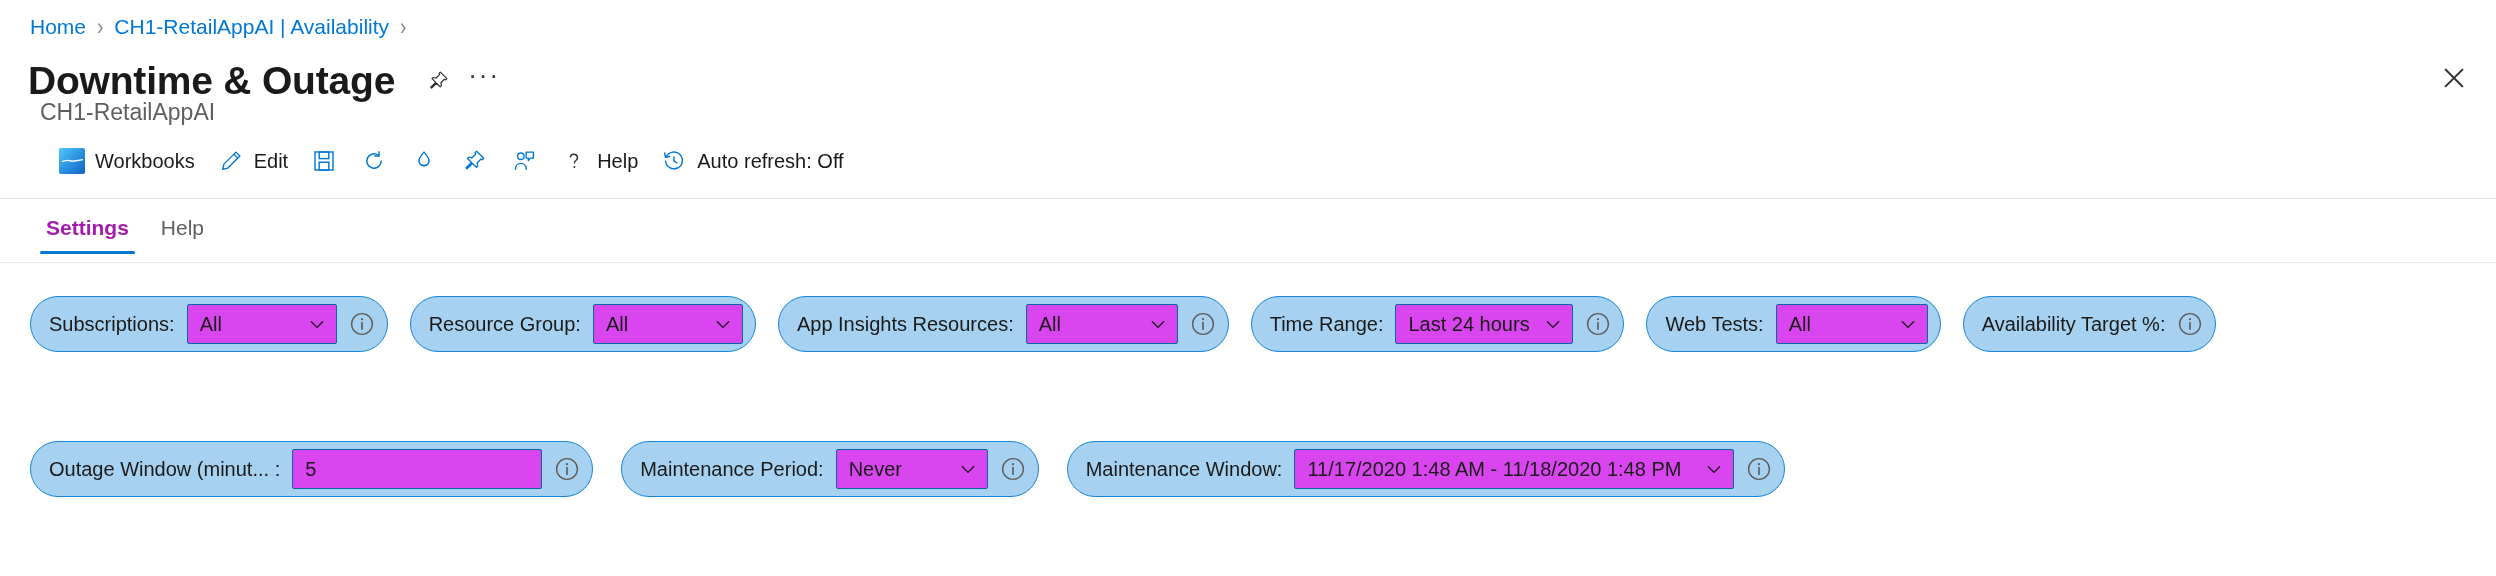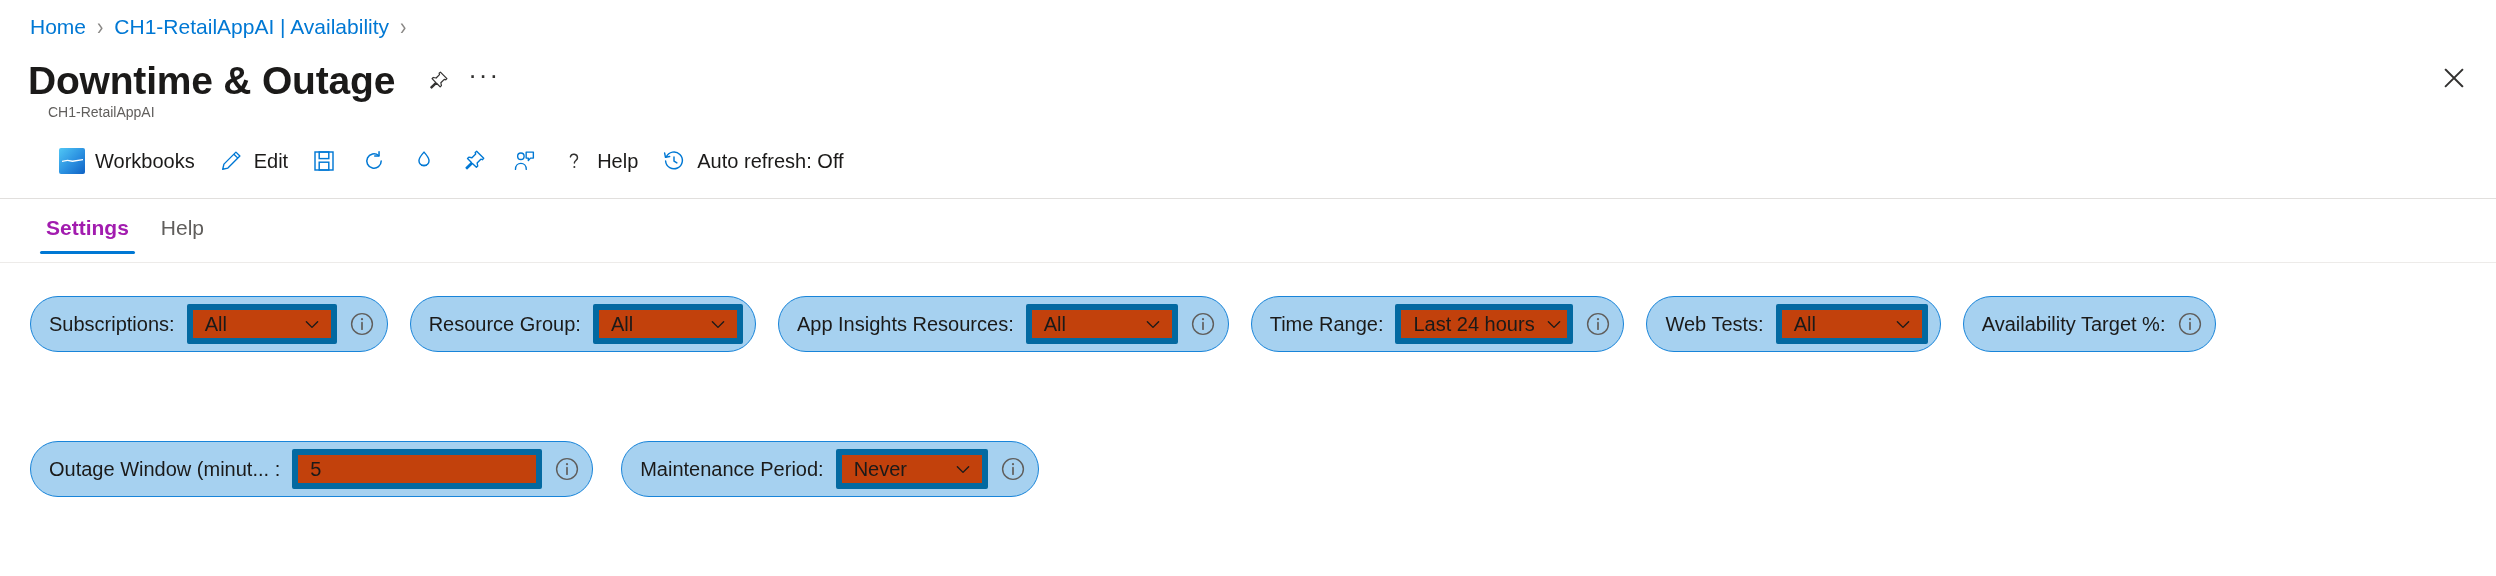--- a/index.html
+++ b/index.html
@@ -37,22 +37,22 @@
     color: #1b1a19; letter-spacing: -0.2px; white-space: nowrap;
     margin: 0;
   }
   .title-icon-btn {
     width: 42px; height: 42px; margin-left: 22px;
     display:flex; align-items:center; justify-content:center;
     cursor:pointer; border-radius:2px; background: transparent; border: none;
   }
   .dots-btn { margin-left: 4px; font-size: 26px; color:#323130; letter-spacing:2px; line-height:10px; padding-bottom:14px;}
   .subtitle {
-    position: absolute; left: 48px; top: 101px;
-    font-size: 14px; line-height: 22px; color: #605e5c;
+    position: absolute; left: 40px; top: 101px;
+    font-size: 23px; line-height: 22px; color: #605e5c;
   }
   .close-x {
     position: absolute; right: 22px; top: 58px;
     width: 40px; height: 40px; display:flex; align-items:center;
     justify-content:center; cursor:pointer; color:#323130;
   }
 
   
   .cmdbar {
     position: absolute; left: 17px; top: 138px;
@@ -110,21 +110,21 @@
     display: flex; align-items: center;
     height: 56px; padding: 0 12px 0 18px;
     background: #a6d1f0; border: 1px solid #1884d9;
     border-radius: 28px; gap: 12px; white-space: nowrap;
   }
   .pill-label {
     font-size: 20px; color: #1b1a19; line-height: 24px;
   }
   .ctrl {
     display: flex; align-items: center; justify-content: space-between;
-    height: 40px; background: #c2410c; border: 6px solid #0369a1;
+    height: 40px; background: #d946ef; border: 1px solid #0369a1;
     border-radius: 2px; padding: 0 10px 0 12px; gap: 10px;
     cursor: pointer;
   }
   .ctrl-value { font-size: 20px; color: #1b1a19; line-height: 24px; }
   .ctrl.textbox { cursor: text; justify-content: flex-start; }
   .chev { flex: none; }
   .info-ico { flex: none; cursor: pointer; }
 
   
   .w-sub    { width: 150px; }
@@ -362,16 +362,30 @@
             <path d="M3 6l5 5 5-5" stroke="#1b1a19" stroke-width="1.25" stroke-linecap="round" stroke-linejoin="round"></path>
           </svg>
       </div>
       <svg class="info-ico" width="26" height="26" viewBox="0 0 20 20" fill="none">
         <circle cx="10" cy="10" r="8" stroke="#605e5c" stroke-width="1.1"></circle>
         <path d="M10 9v5" stroke="#605e5c" stroke-width="1.3" stroke-linecap="round"></path>
         <circle cx="10" cy="6.3" r="0.85" fill="#605e5c"></circle>
       </svg>
     </div>
 
+    <div class="pill">
+      <span class="pill-label">Maintenance Window:</span>
+      <div class="ctrl w-window">
+        <span class="ctrl-value">11/17/2020 1:48 AM - 11/18/2020 1:48 PM</span>
+        <svg class="chev" width="18" height="18" viewBox="0 0 16 16" fill="none">
+            <path d="M3 6l5 5 5-5" stroke="#1b1a19" stroke-width="1.25" stroke-linecap="round" stroke-linejoin="round"></path>
+          </svg>
+      </div>
+      <svg class="info-ico" width="26" height="26" viewBox="0 0 20 20" fill="none">
+        <circle cx="10" cy="10" r="8" stroke="#605e5c" stroke-width="1.1"></circle>
+        <path d="M10 9v5" stroke="#605e5c" stroke-width="1.3" stroke-linecap="round"></path>
+        <circle cx="10" cy="6.3" r="0.85" fill="#605e5c"></circle>
+      </svg>
+    </div>
 
   </div>
 
 </div>
 
 </body></html>

